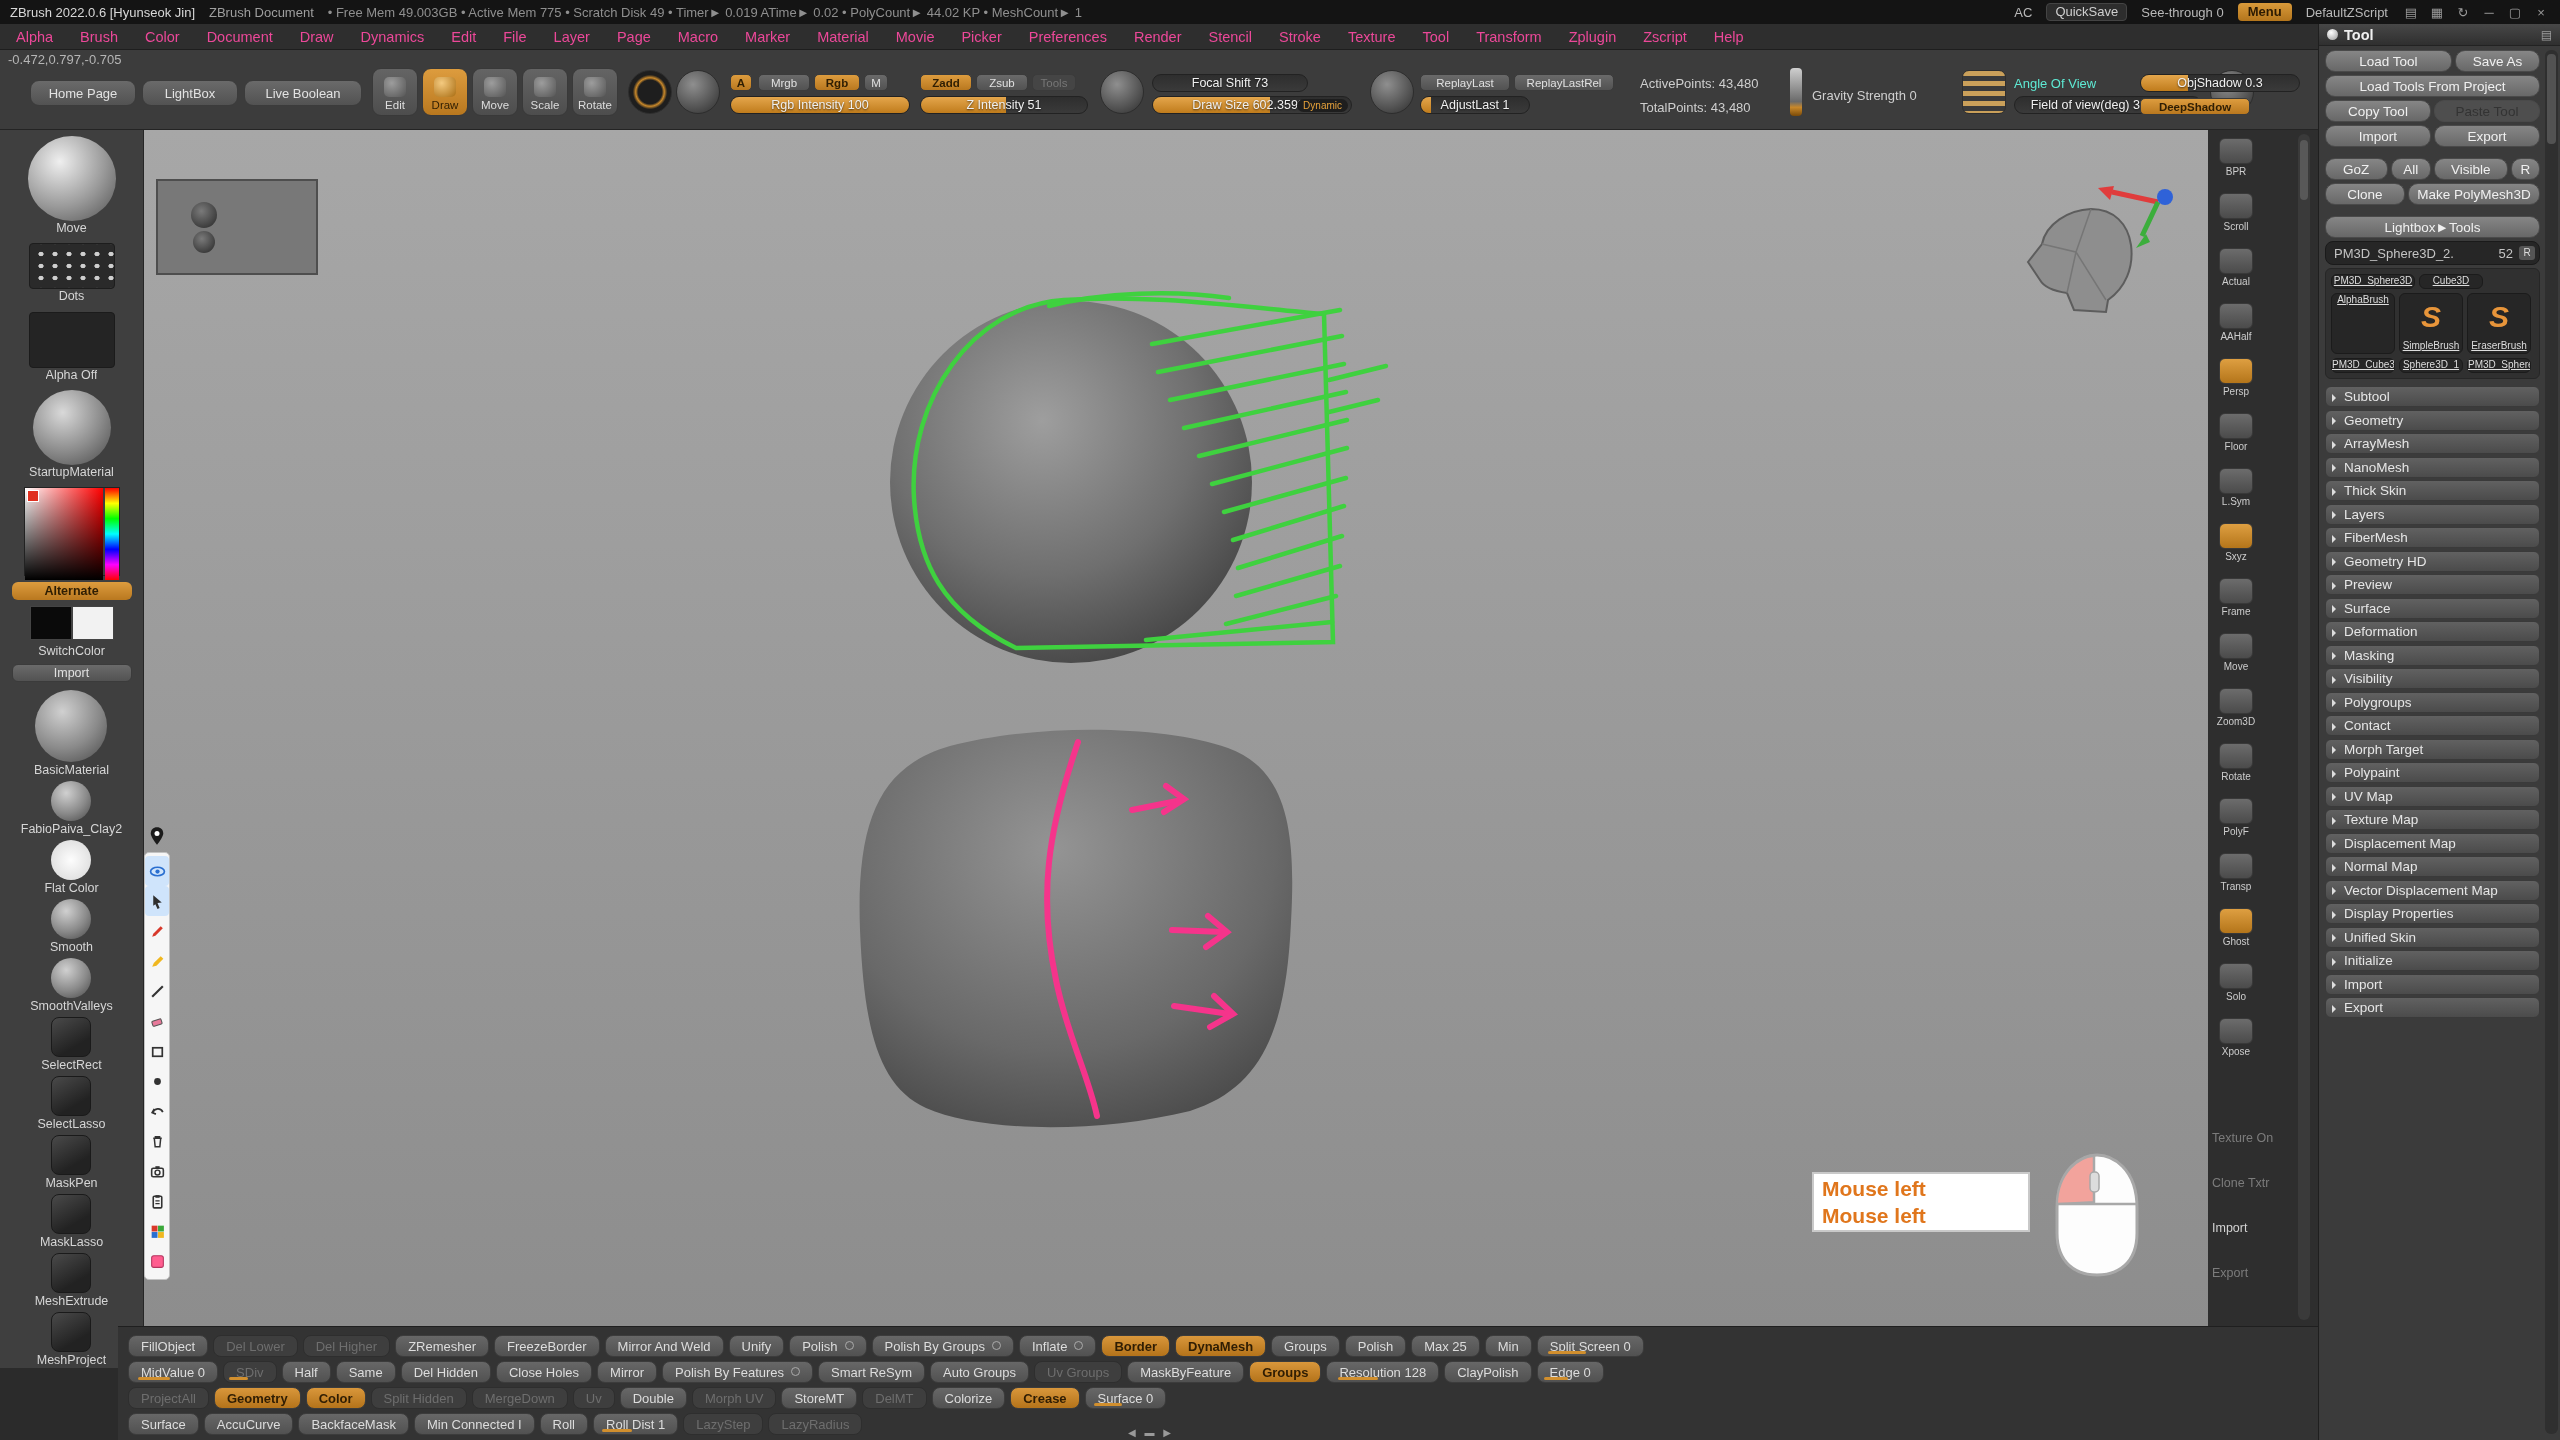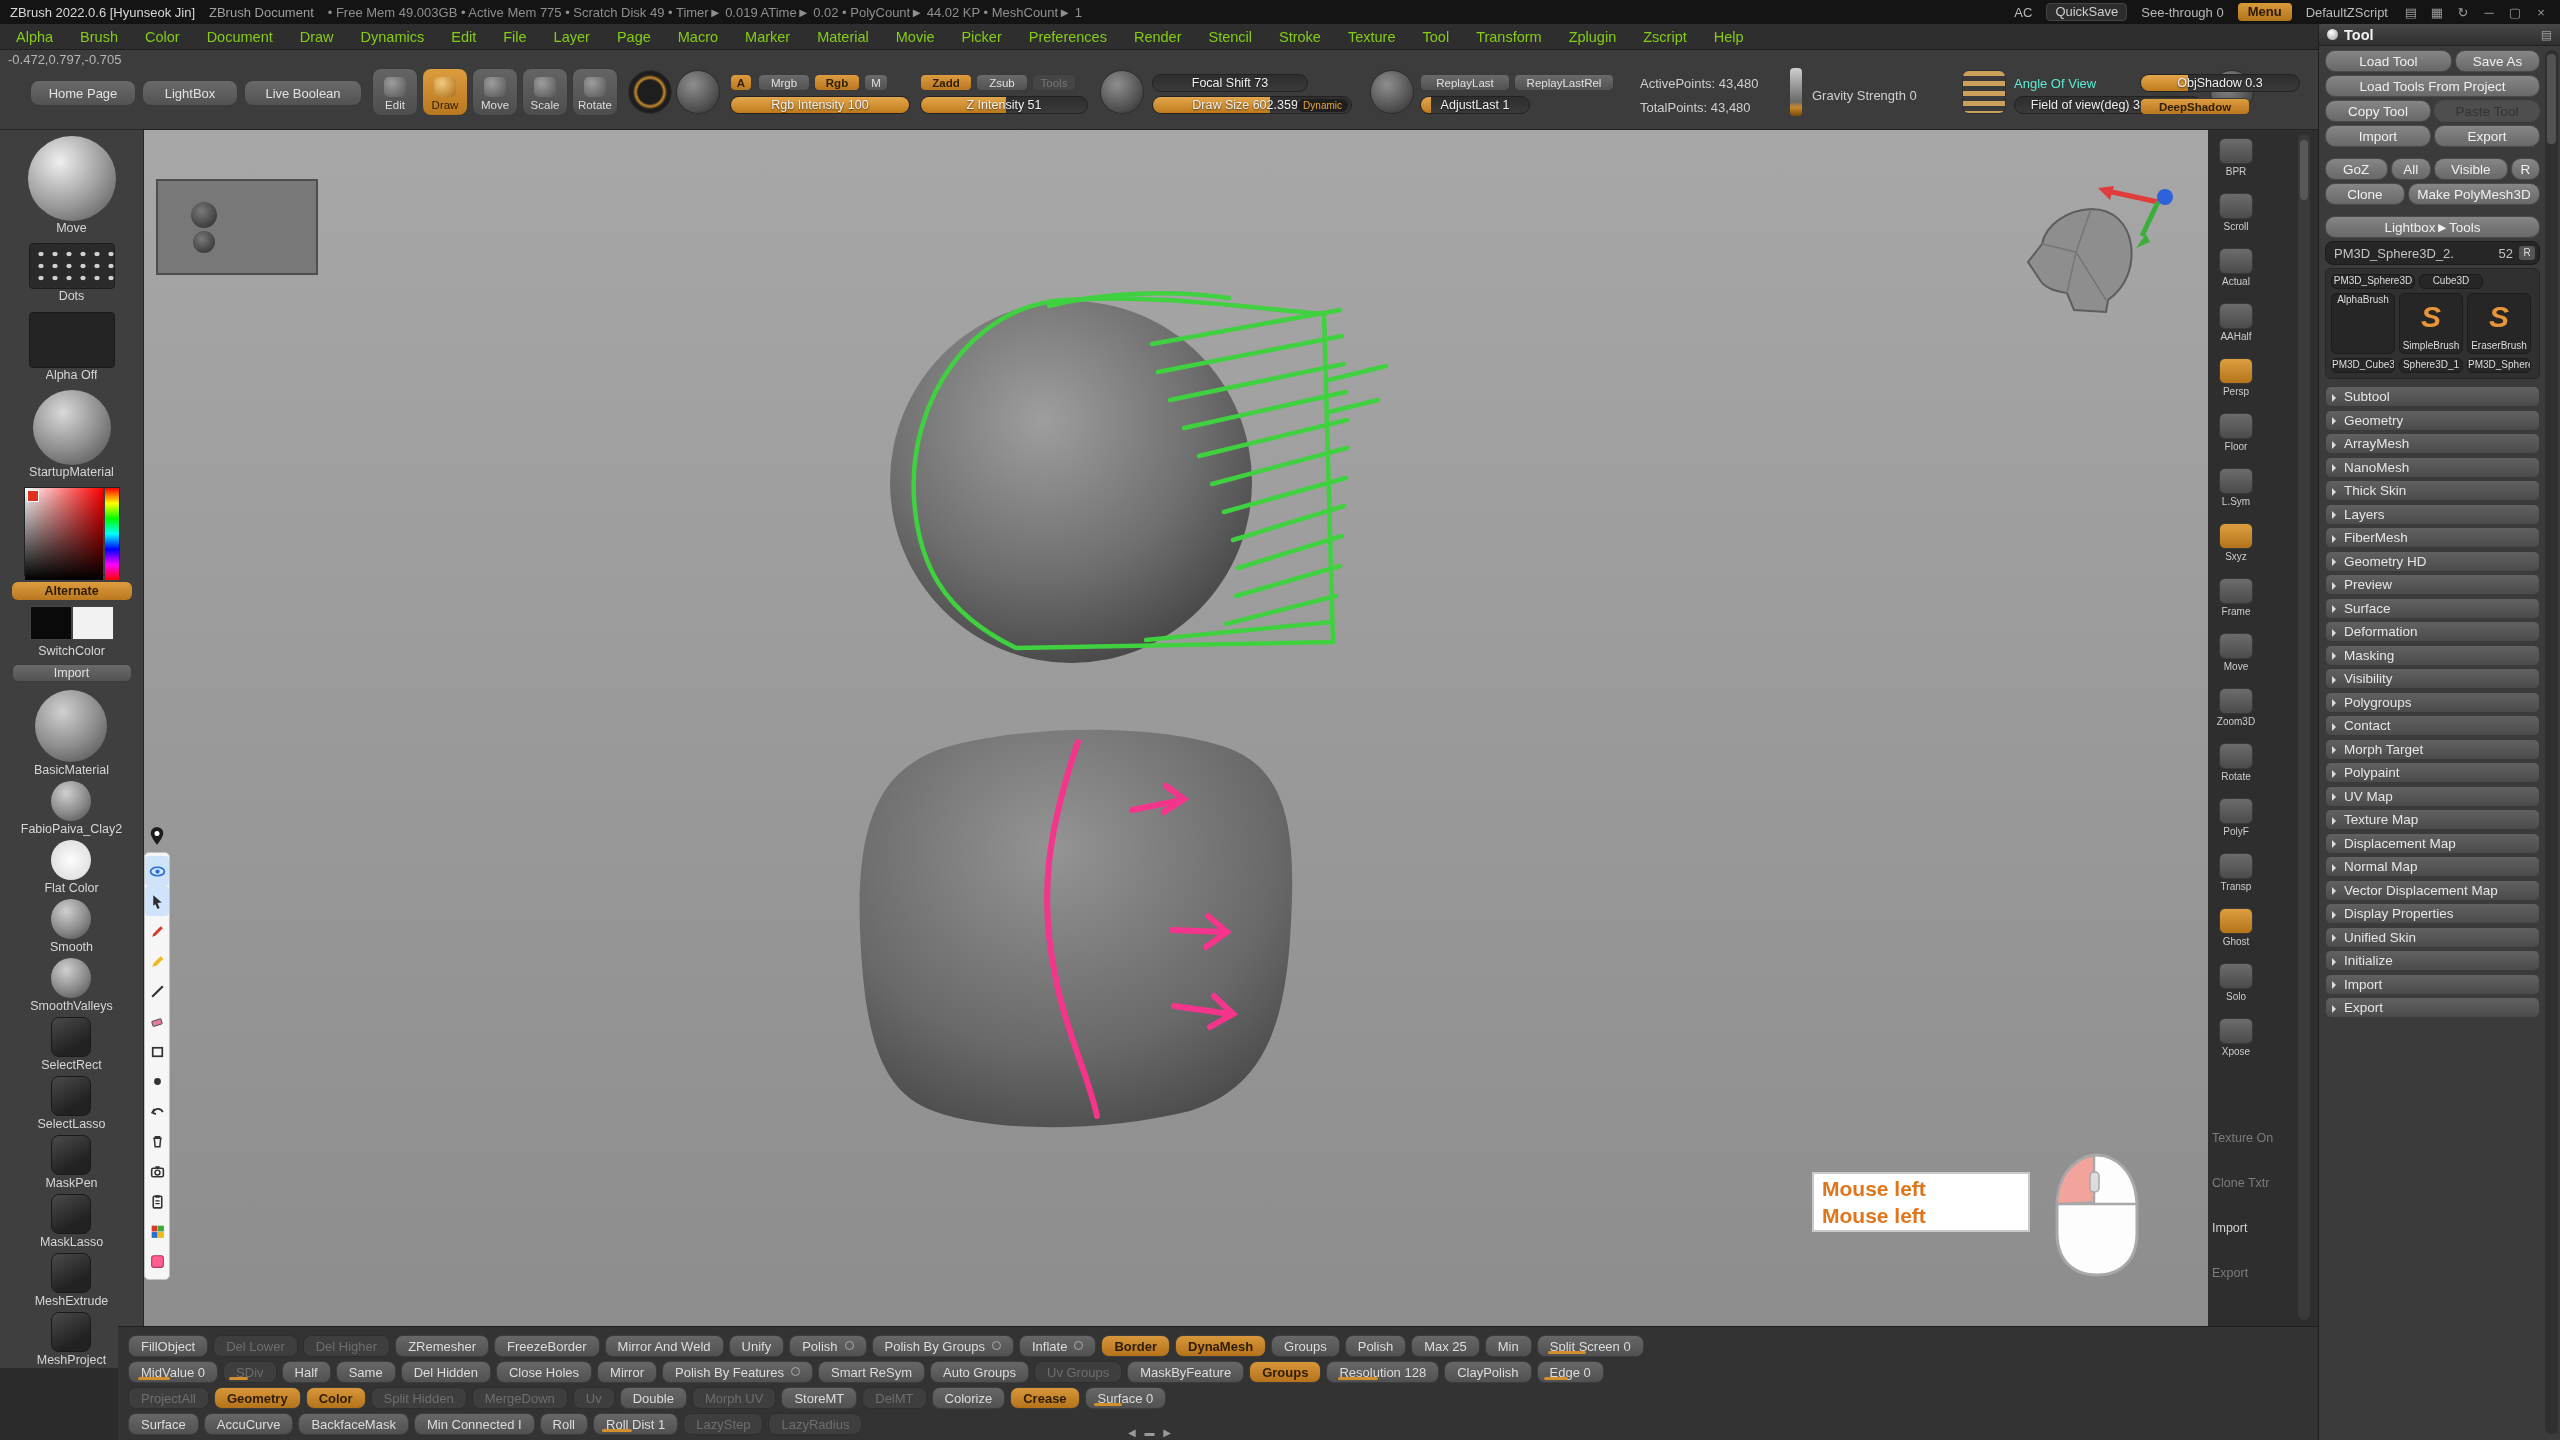--- a/index.html
+++ b/index.html
@@ -13,21 +13,21 @@
   .tb-doc{color:#9f9f9f;}
   .tb-stats{color:#8f8f8f;}
   .tb-spacer{flex:1;}
   .tb-btn{background:#2d2d2d;border:1px solid #444;border-radius:4px;padding:0 8px;height:18px;line-height:16px;color:#cfcfcf;}
   .tb-menu{background:linear-gradient(#d99a3a,#b3751c);color:#2b1a02;border-radius:4px;padding:0 10px;height:18px;line-height:18px;font-weight:bold;}
   .winicons{display:flex;gap:8px;font-size:13px;color:#9a9a9a;}
   .winicons span{width:18px;text-align:center;}
 
   
   .menubar{position:absolute;left:0;top:24px;width:2318px;height:26px;background:#2e2e2e;
-    border-bottom:1px solid #1e1e1e;display:flex;align-items:center;gap:27px;padding:0 16px;font-size:14.5px;color:#84cc16;}
+    border-bottom:1px solid #1e1e1e;display:flex;align-items:center;gap:27px;padding:0 16px;font-size:14.5px;color:#ec4899;}
   .menu-item{cursor:default;}
 
   
   .shelf{position:absolute;left:0;top:50px;width:2318px;height:80px;background:#3c3c3c;border-bottom:1px solid #242424;}
   .coords{position:absolute;left:8px;top:2px;font-size:13px;color:#b5b5b5;}
   .sbtn{position:absolute;background:linear-gradient(#6a6a6a,#525252);border:1px solid #3b3b3b;border-radius:9px;
     color:#e2e2e2;font-size:13px;display:flex;align-items:center;justify-content:center;}
   .sqbtn{position:absolute;width:46px;height:48px;background:linear-gradient(#646464,#4d4d4d);border:1px solid #393939;
     border-radius:9px;display:flex;flex-direction:column;align-items:center;justify-content:flex-end;gap:2px;padding:4px 0;
     font-size:11.5px;color:#ddd;}
@@ -141,21 +141,21 @@
   .tp-thumb .th{width:46px;height:46px;margin:5px auto 2px;border-radius:50%;
     background:radial-gradient(circle at 38% 30%,#bdbdbd,#7e7e7e 55%,#444);}
   .tp-thumb.th-big .th{width:64px;height:64px;}
   .th-sphere-white .th{background:radial-gradient(circle at 38% 30%,#ffffff,#cfcfcf 55%,#868686);}
   .th-cube .th,.th-cube-white .th{border-radius:0;clip-path:polygon(50% 3%,95% 26%,95% 74%,50% 97%,5% 74%,5% 26%);
     background:linear-gradient(115deg,#cfcfcf 0 55%,#8b8b8b 55%);}
   .th-cube-white .th{background:linear-gradient(115deg,#f4f4f4 0 55%,#bdbdbd 55%);}
   .th-alpha .th{border-radius:6px;background:radial-gradient(circle,#ececec 0%,#767676 50%,#1c1c1c 82%);}
   .th-s .th{border-radius:6px;background:#212121;}
   .th-glyph{display:block;text-align:center;line-height:46px;font-size:30px;color:#e8953a;font-style:italic;font-weight:bold;}
-  .th-label{display:block;font-size:10px;color:#ddd;text-align:center;white-space:nowrap;overflow:hidden;}
+  .th-label{display:block;font-size:10px;color:#ddd;text-align:center;white-space:nowrap;overflow:hidden;text-decoration:underline;}
   .tp-sections{display:flex;flex-direction:column;gap:2.5px;margin-top:4px;}
   .tp-section{height:21px;line-height:20px;background:linear-gradient(#616161,#4b4b4b);border:1px solid #3a3a3a;
     border-radius:6px;color:#e6e6e6;font-size:13.5px;padding-left:18px;position:relative;}
   .tp-section::before{content:"";position:absolute;left:6px;top:6.5px;border:4px solid transparent;border-left-color:#ddd;}
   .tp-scroll{position:absolute;right:2px;top:26px;bottom:6px;width:13px;background:#2f2f2f;border-radius:6px;}
   .tp-scroll::after{content:"";position:absolute;left:2px;right:2px;top:4px;height:90px;background:#525252;border-radius:4px;}
 
   
   .bottombar{position:absolute;left:118px;top:1326px;width:2200px;height:114px;background:#333;
     border-top:1px solid #1f1f1f;padding:8px 10px 0 10px;}

